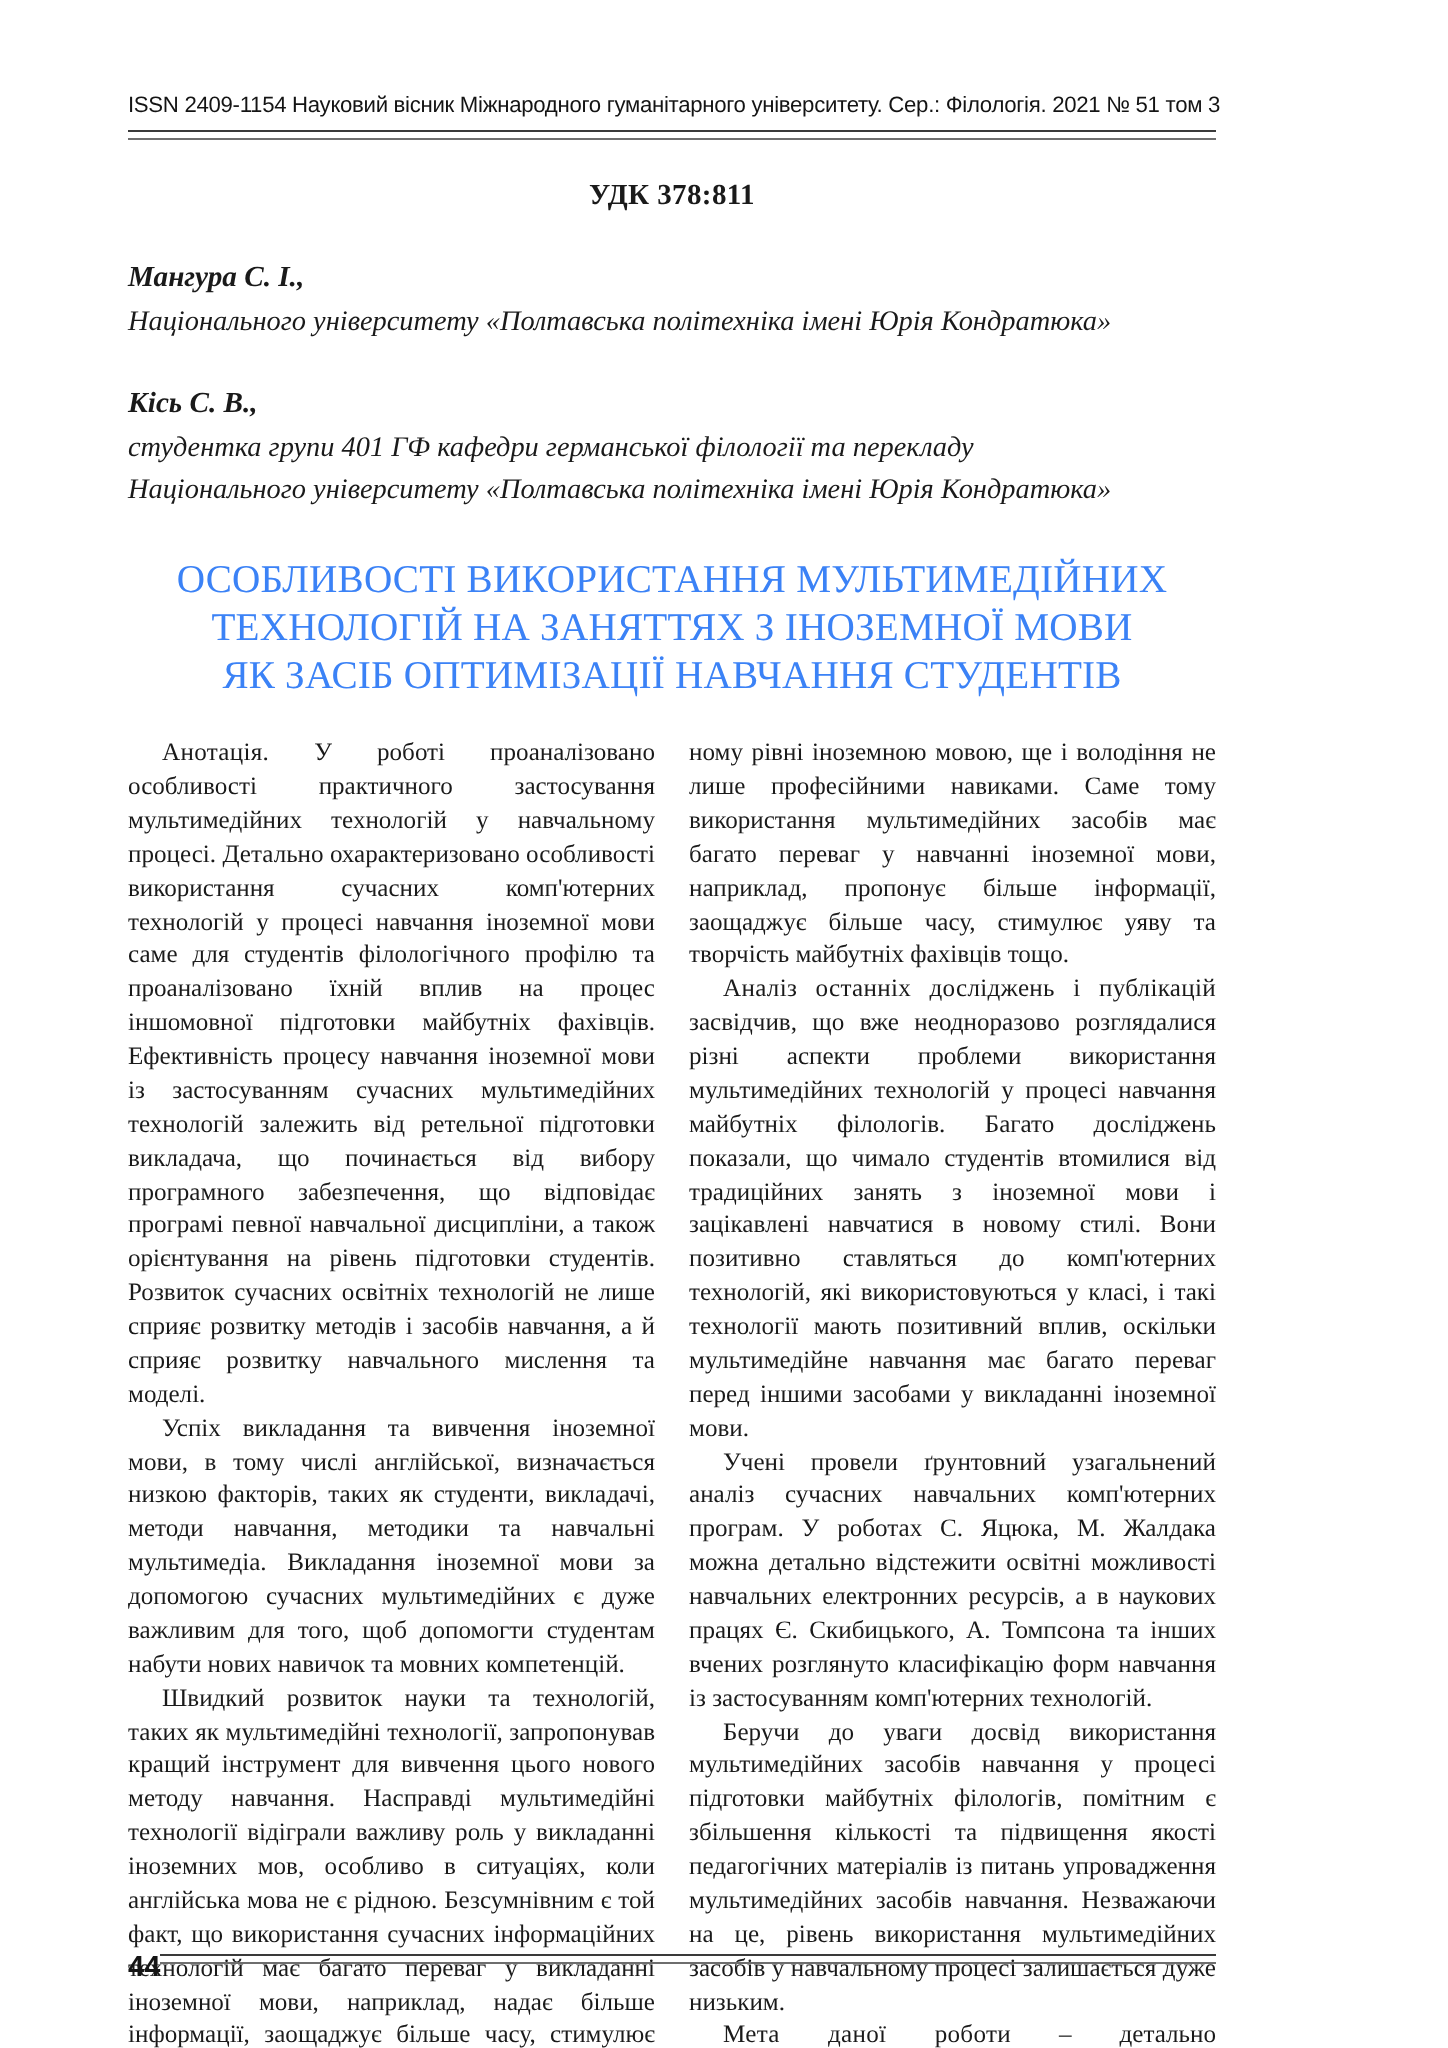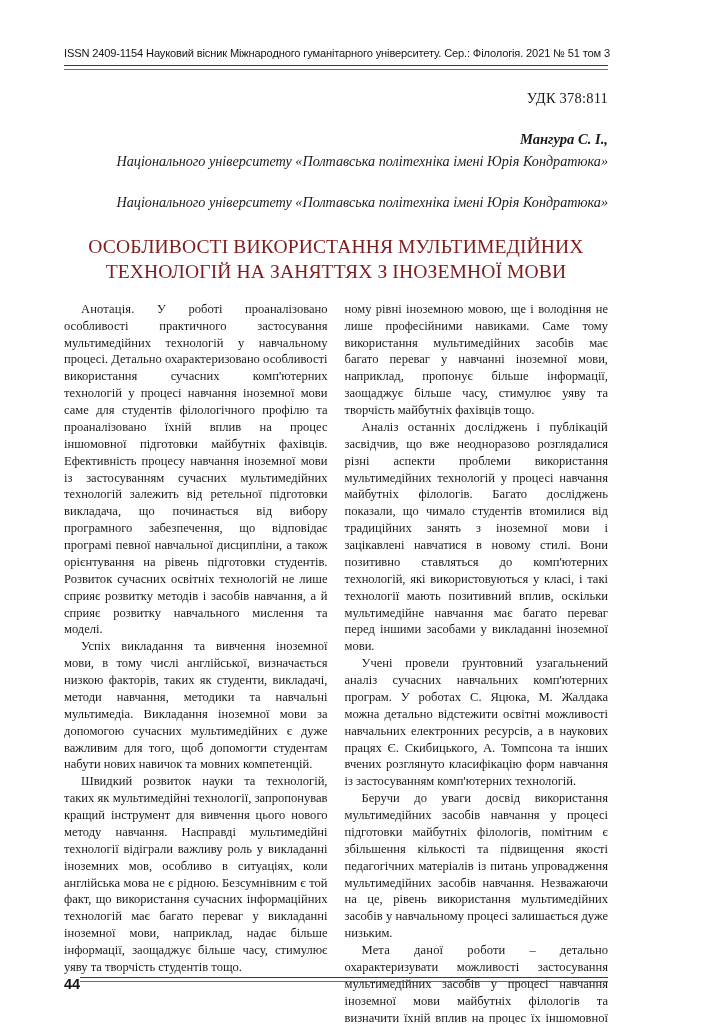--- a/index.html
+++ b/index.html
@@ -38,50 +38,50 @@
   .runhead-rule {
     margin-top: 6px;
     height: 3px;
     border-top: 1.4px solid #3a3a3a;
     border-bottom: 1.1px solid #6e6e6e;
   }
 
   
   .udc {
     margin-top: 20px;
-    text-align: right;
+    text-align: center;
     font-size: 14.5px;
-    font-weight: normal;
+    font-weight: bold;
     letter-spacing: 0.2px;
   }
 
   
   .authors { margin-top: 22px; }
-  .author-block { text-align: right; }
+  .author-block { }
   .author-block + .author-block { margin-top: 20px; }
   .author-name {
     font-size: 14.6px;
     font-weight: bold;
     font-style: italic;
     line-height: 1.5;
   }
   .author-line {
     font-size: 14.2px;
     font-style: italic;
     line-height: 1.5;
   }
 
   
   .title {
     margin-top: 22px;
     text-align: center;
     font-size: 19.6px;
     line-height: 1.235;
     letter-spacing: 0.1px;
-    color: #7f1d1d;
+    color: #3b82f6;
   }
   .title .tline { display: block; white-space: nowrap; }
 
   
   .columns {
     margin-top: 17px;
     display: flex;
     gap: 17px;
     align-items: flex-start;
   }
@@ -134,27 +134,30 @@
   <div class="runhead-rule"></div>
 
   <div class="udc">УДК 378:811</div>
 
   <div class="authors">
     <div class="author-block">
       <div class="author-name">Мангура С. І.,</div>
       <div class="author-line">Національного університету «Полтавська політехніка імені Юрія Кондратюка»</div>
     </div>
     <div class="author-block">
+      <div class="author-name">Кісь С. В.,</div>
+      <div class="author-line">студентка групи 401 ГФ кафедри германської філології та перекладу</div>
       <div class="author-line">Національного університету «Полтавська політехніка імені Юрія Кондратюка»</div>
     </div>
   </div>
 
   <div class="title">
     <span class="tline">ОСОБЛИВОСТІ ВИКОРИСТАННЯ МУЛЬТИМЕДІЙНИХ</span>
     <span class="tline">ТЕХНОЛОГІЙ НА ЗАНЯТТЯХ З ІНОЗЕМНОЇ МОВИ</span>
+    <span class="tline">ЯК ЗАСІБ ОПТИМІЗАЦІЇ НАВЧАННЯ СТУДЕНТІВ</span>
   </div>
 
   <div class="columns">
 
     <div class="col">
       <p class="para"><span class="lead">Анотація.</span><span> У роботі проаналізовано особливості практичного застосування мультимедійних технологій у навчальному процесі. Детально охарактеризовано особливості використання сучасних комп'ютерних технологій у процесі навчання іноземної мови саме для студентів філологічного профілю та проаналізовано їхній вплив на процес іншомовної підготовки майбутніх фахівців. Ефективність процесу навчання іноземної мови із застосуванням сучасних мультимедійних технологій залежить від ретельної підготовки викладача, що починається від вибору програмного забезпечення, що відповідає програмі певної навчальної дисципліни, а також орієнтування на рівень підготовки студентів. Розвиток сучасних освітніх технологій не лише сприяє розвитку методів і засобів навчання, а й сприяє розвитку навчального мислення та моделі.</span></p>
       <p class="para">Успіх викладання та вивчення іноземної мови, в тому числі англійської, визначається низкою факторів, таких як студенти, викладачі, методи навчання, методики та навчальні мультимедіа. Викладання іноземної мови за допомогою сучасних мультимедійних є дуже важливим для того, щоб допомогти студентам набути нових навичок та мовних компетенцій.</p>
       <p class="para">Швидкий розвиток науки та технологій, таких як мультимедійні технології, запропонував кращий інструмент для вивчення цього нового методу навчання. Насправді мультимедійні технології відіграли важливу роль у викладанні іноземних мов, особливо в ситуаціях, коли англійська мова не є рідною. Безсумнівним є той факт, що використання сучасних інформаційних технологій має багато переваг у викладанні іноземної мови, наприклад, надає більше інформації, заощаджує більше часу, стимулює уяву та творчість студентів тощо.</p>
 
     </div>

